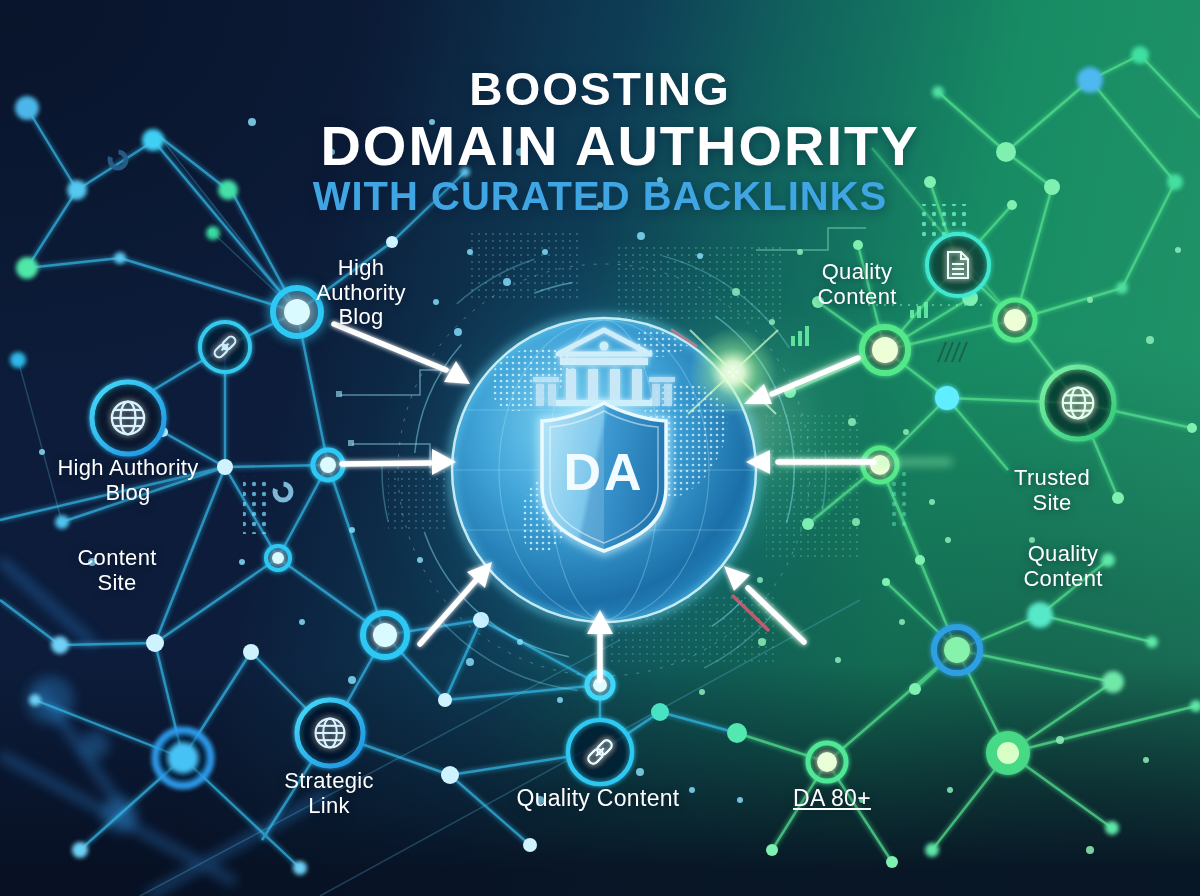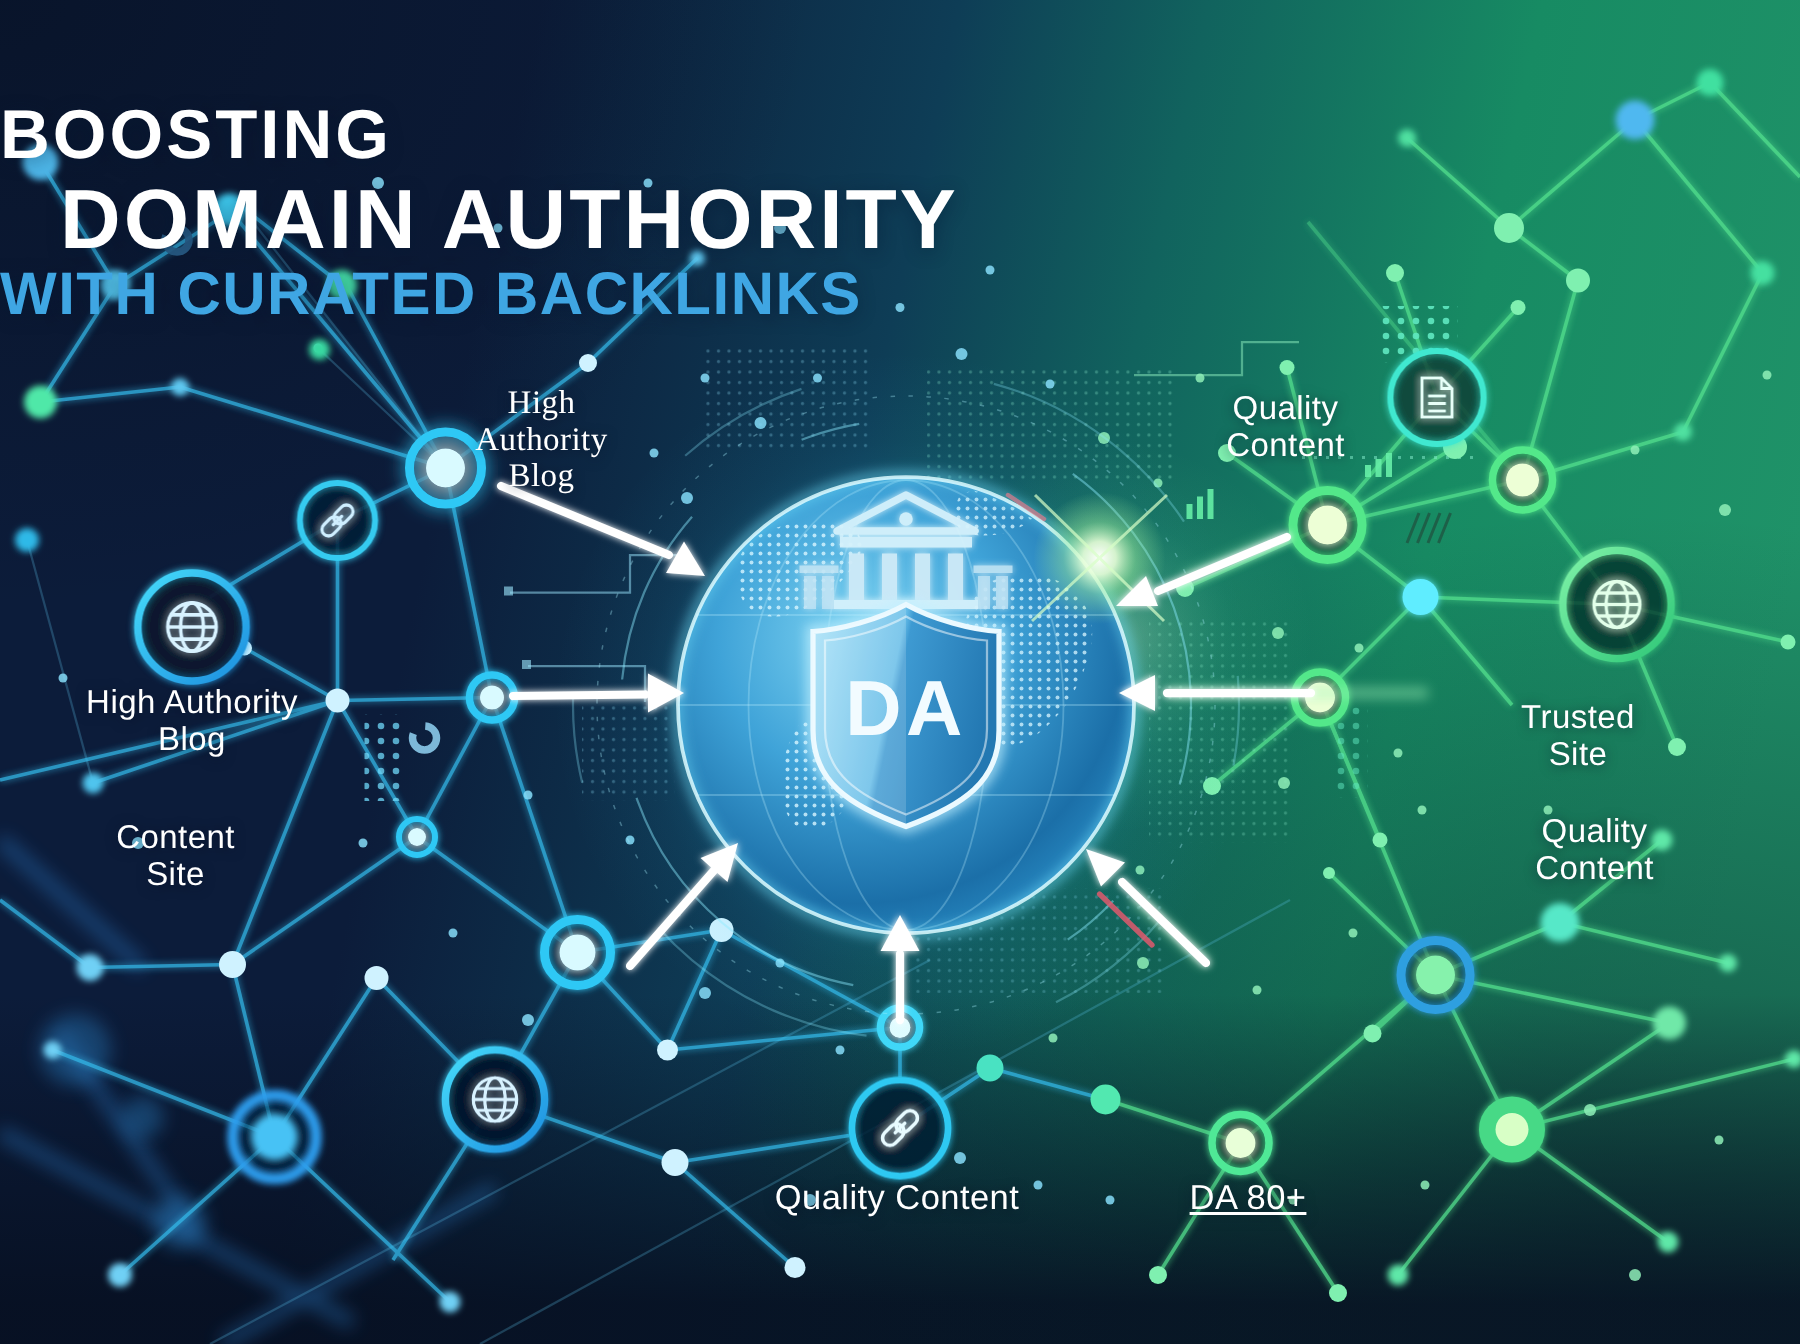--- a/index.html
+++ b/index.html
@@ -6,21 +6,21 @@
   .canvas{
     position:relative;width:1200px;height:896px;overflow:hidden;
     font-family:"Liberation Sans",sans-serif;
     background:
       radial-gradient(ellipse at 90% 94%, rgba(8,20,36,0.50) 0%, rgba(8,20,36,0) 42%),
       radial-gradient(ellipse at 0% 0%, rgba(6,14,30,0.55) 0%, rgba(6,14,30,0) 32%),
       linear-gradient(to bottom, rgba(7,16,34,0) 74%, rgba(7,16,34,0.93) 97%),
       linear-gradient(102deg, #0C1C3A 26%, #0E3D56 46%, #11635E 58%, #178B63 74%, #1F9268 92%);
   }
   .net{position:absolute;inset:0;}
-  .title{position:absolute;top:66px;left:0;right:0;color:#fff;
+  .title{position:absolute;top:66px;left:0;right:0;text-align:center;color:#fff;
     font-weight:bold;text-shadow:0 2px 12px rgba(0,25,50,.45);line-height:1.0;}
   .t1{font-size:46px;letter-spacing:2px;}
   .t2{font-size:56px;letter-spacing:2px;margin-top:6px;margin-left:40px;}
   .t3{font-size:40px;letter-spacing:1px;margin-top:2px;color:#3FA6E3;}
   .label{position:absolute;transform:translateX(-50%);text-align:center;color:#fff;
     font-size:22px;font-weight:500;line-height:1.12;letter-spacing:.3px;
     text-shadow:0 1px 8px rgba(0,20,40,.55);white-space:nowrap;}
   .lab-big{font-size:23px;}
 </style>
 </head>
@@ -561,21 +561,21 @@
     </g>
   </g>
 </svg>
 
 <div class="title">
   <div class="t1">BOOSTING</div>
   <div class="t2">DOMAIN AUTHORITY</div>
   <div class="t3">WITH CURATED BACKLINKS</div>
 </div>
 
-<div class="label" style="left:361px;top:256px;font-family:Liberation Serif, serif;">
+<div class="label" style="left:361px;top:256px;">
   <div>High</div>
   <div>Authority</div>
   <div>Blog</div>
 </div>
 
 <div class="label" style="left:857px;top:260px;">
   <div>Quality</div>
   <div>Content</div>
 </div>
 
@@ -592,20 +592,24 @@
 <div class="label" style="left:1052px;top:466px;">
   <div>Trusted</div>
   <div>Site</div>
 </div>
 
 <div class="label" style="left:1063px;top:542px;">
   <div>Quality</div>
   <div>Content</div>
 </div>
 
+<div class="label" style="left:329px;top:769px;">
+  <div>Strategic</div>
+  <div>Link</div>
+</div>
 
 <div class="label lab-big" style="left:598px;top:786px;">
   <div>Quality Content</div>
 </div>
 
 <div class="label lab-big" style="left:832px;top:786px;text-decoration:underline;">
   <div>DA 80+</div>
 </div>
 
 </div>

